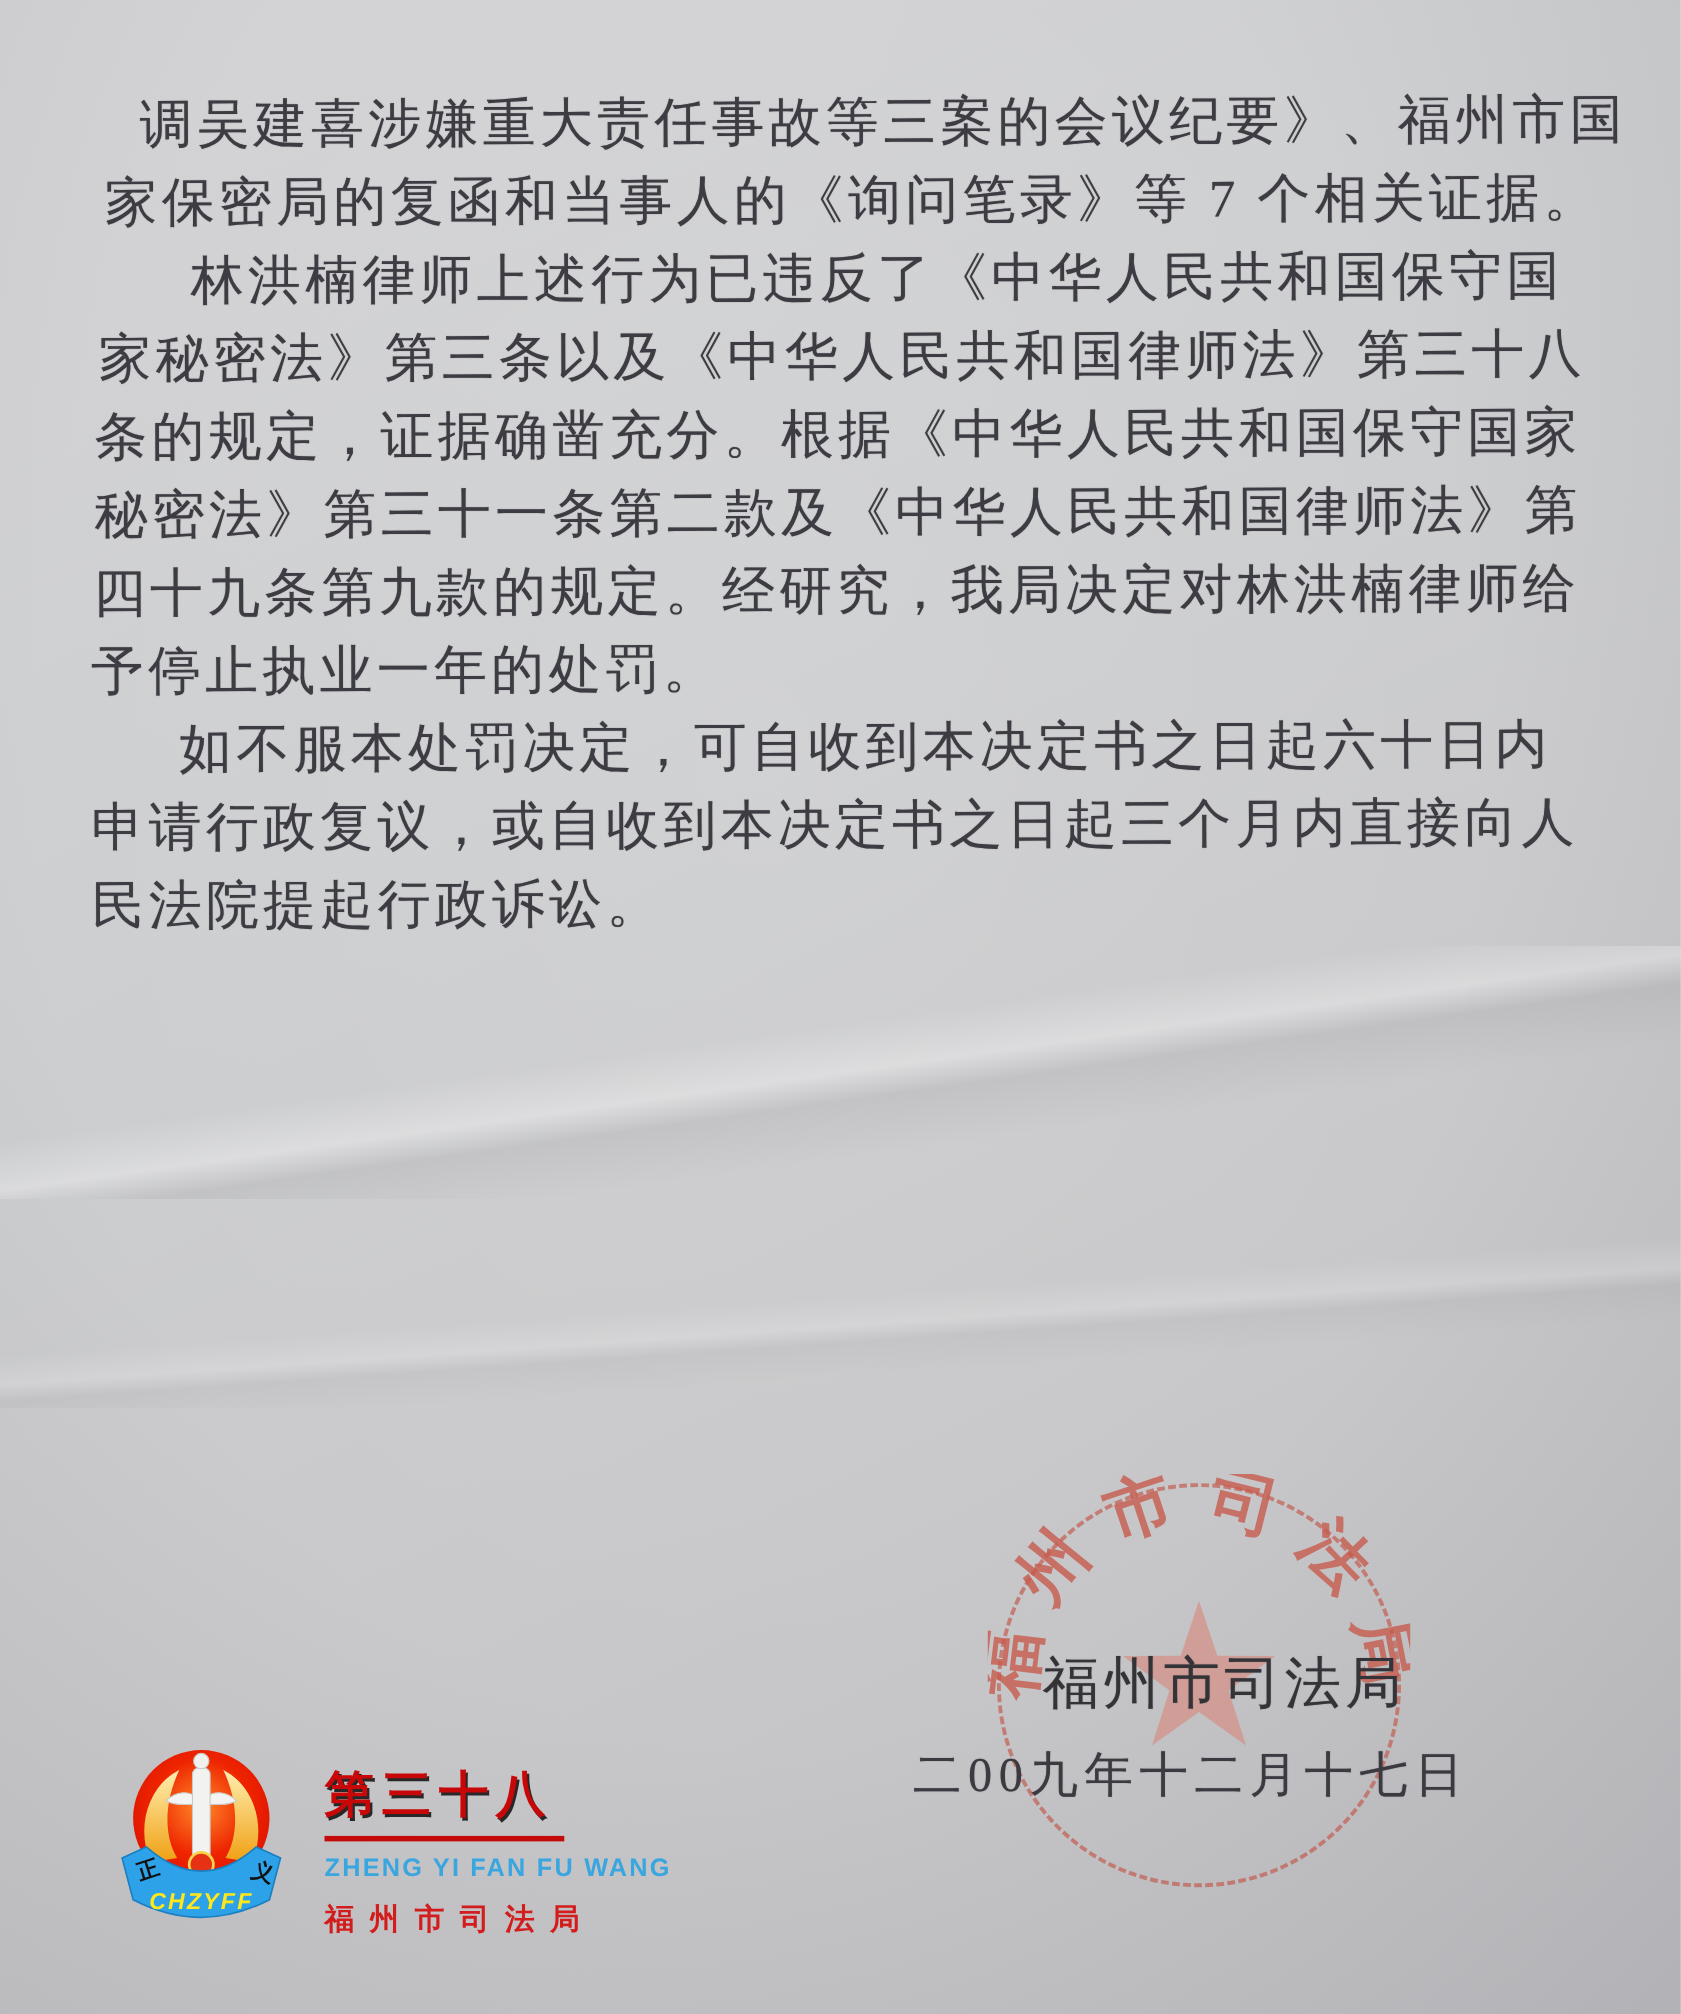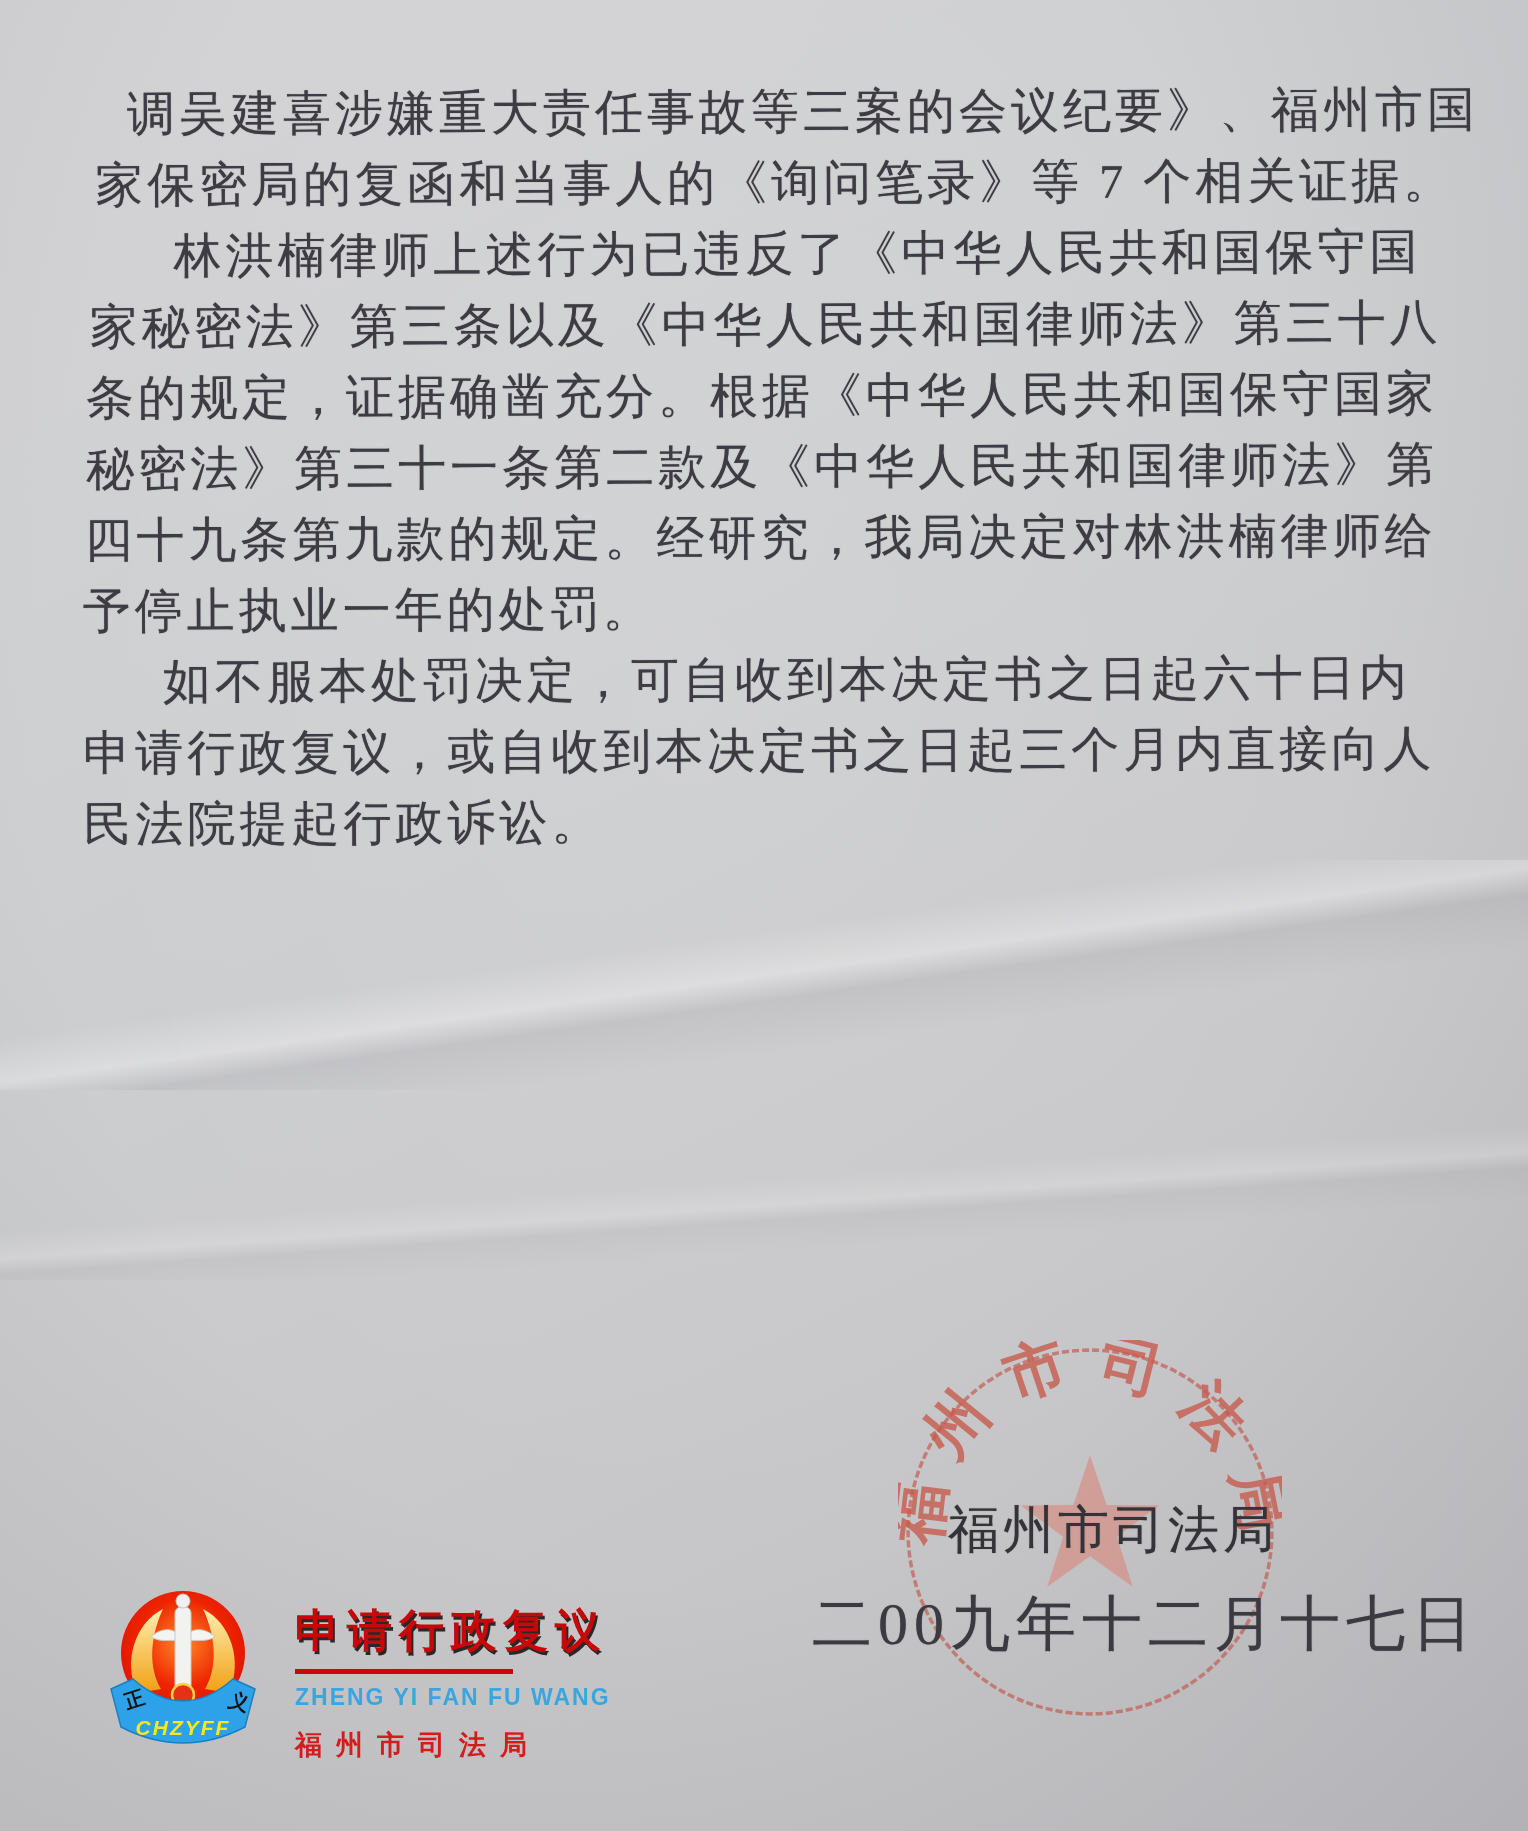--- a/index.html
+++ b/index.html
@@ -24,21 +24,21 @@
 
   
   .seal{position:absolute;left:898px;top:1340px;width:384px;height:384px;}
   .seal svg{filter:blur(0.6px);}
   .seal-arc-text{font-family:"Liberation Serif","DejaVu Serif",serif;font-size:60px;font-weight:bold;
     fill:rgba(199,88,74,0.78);}
 
   
   .sig-org{position:absolute;left:948px;top:1496px;font-size:51px;letter-spacing:4px;
     color:#333338;text-shadow:0 0 1px rgba(50,50,56,0.6);white-space:nowrap;}
-  .sig-date{position:absolute;left:812px;top:1584px;font-size:60px;letter-spacing:6px;
+  .sig-date{position:absolute;left:830px;top:1584px;font-size:44px;letter-spacing:6px;
     color:#3a3a40;text-shadow:0 0 1px rgba(55,55,62,0.6);white-space:nowrap;}
 
   
   .watermark{position:absolute;left:103px;top:1583px;display:flex;align-items:flex-start;}
   .wm-emblem{width:160px;height:172px;flex:0 0 auto;}
   .wm-texts{margin-left:32px;padding-top:18px;}
   .wm-title{font-size:45px;font-weight:bold;color:#c80808;letter-spacing:7px;white-space:nowrap;
     text-shadow:2px 3px 0 rgba(22,22,22,0.9);font-family:"Liberation Serif","DejaVu Serif",serif;}
   .wm-rule{width:218px;height:5px;background:#c50a0a;margin:8px 0 10px 0;}
   .wm-subtitle{font-size:23px;font-weight:bold;color:#3aa6e0;letter-spacing:2px;white-space:nowrap;
@@ -100,18 +100,18 @@
     <path d="M48,54 C58,44 70,46 74,50 L86,50 C90,46 102,44 112,54 C102,60 90,56 86,58 L74,58 C70,56 58,60 48,54 Z" fill="#f4f4f2" stroke="#c9c9c5" stroke-width="1"></path>
     <rect x="72" y="24" width="16" height="88" rx="6" fill="#f2f2f0" stroke="#c8c8c4" stroke-width="1"></rect>
     <circle cx="80" cy="18" r="7" fill="#f0f0ee" stroke="#c8c8c4" stroke-width="1"></circle>
     <circle cx="80" cy="112" r="11" fill="#e63114" stroke="#f8d24a" stroke-width="2.5"></circle>
     <path d="M8,106 L30,96 Q80,140 130,96 L152,106 L142,144 Q80,176 18,144 Z" fill="#2ea2e8" stroke="#1b7fc0" stroke-width="1.5"></path>
     <text x="24" y="126" font-size="20" fill="#111" transform="rotate(-18 24 126)" font-family="Liberation Sans, DejaVu Sans, sans-serif" font-weight="bold">正</text>
     <text x="124" y="126" font-size="20" fill="#111" transform="rotate(18 136 126)" font-family="Liberation Sans, DejaVu Sans, sans-serif" font-weight="bold">义</text>
     <text x="80" y="152" font-size="21" fill="#ffe71a" text-anchor="middle" letter-spacing="2" font-family="Liberation Sans, DejaVu Sans, sans-serif" font-weight="bold" font-style="italic">CHZYFF</text>
   </svg>
   <div class="wm-texts">
-    <div class="wm-title">申请行政复议</div>
+    <div class="wm-title">第三十八</div>
     <div class="wm-rule"></div>
     <div class="wm-subtitle">ZHENG YI FAN FU WANG</div>
     <div class="wm-slogan">福州市司法局</div>
   </div>
 </div>
 
 </body></html>

